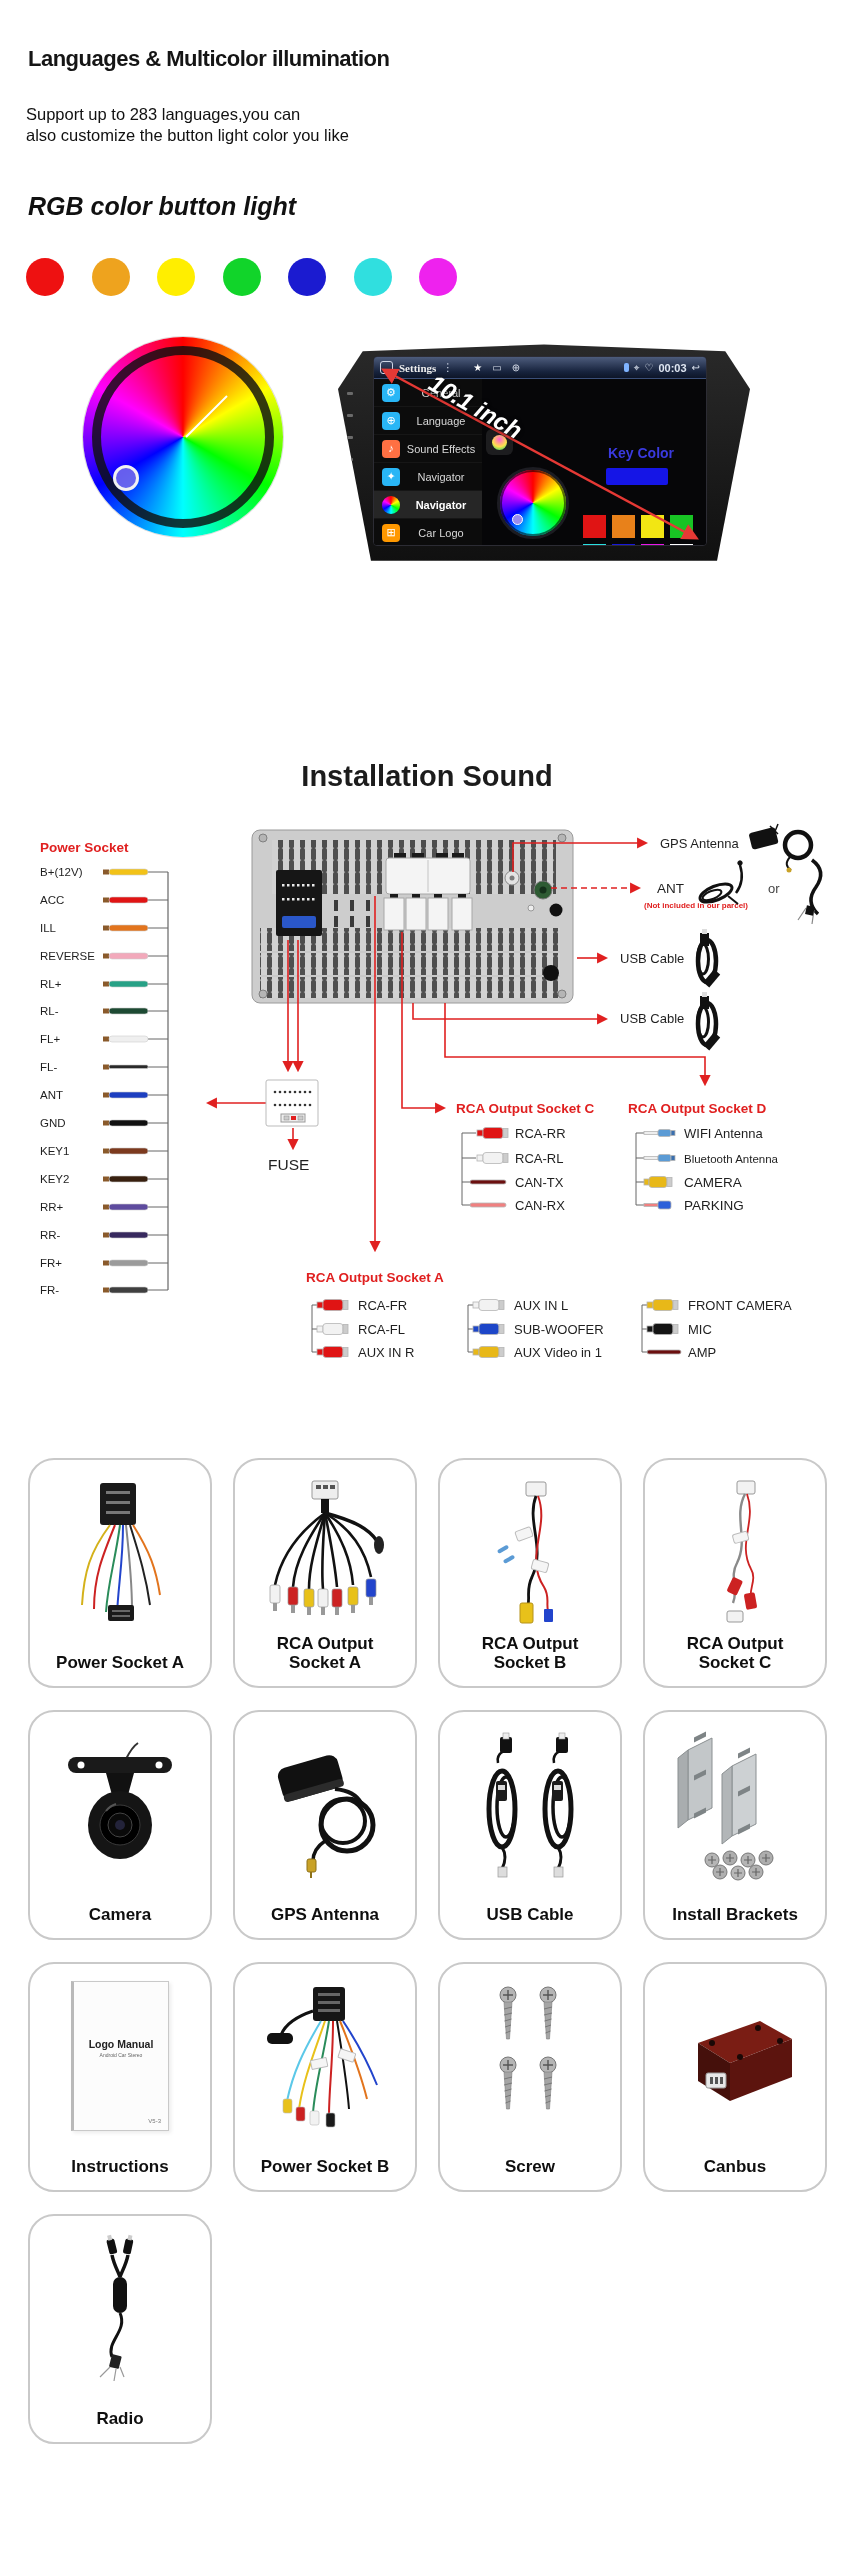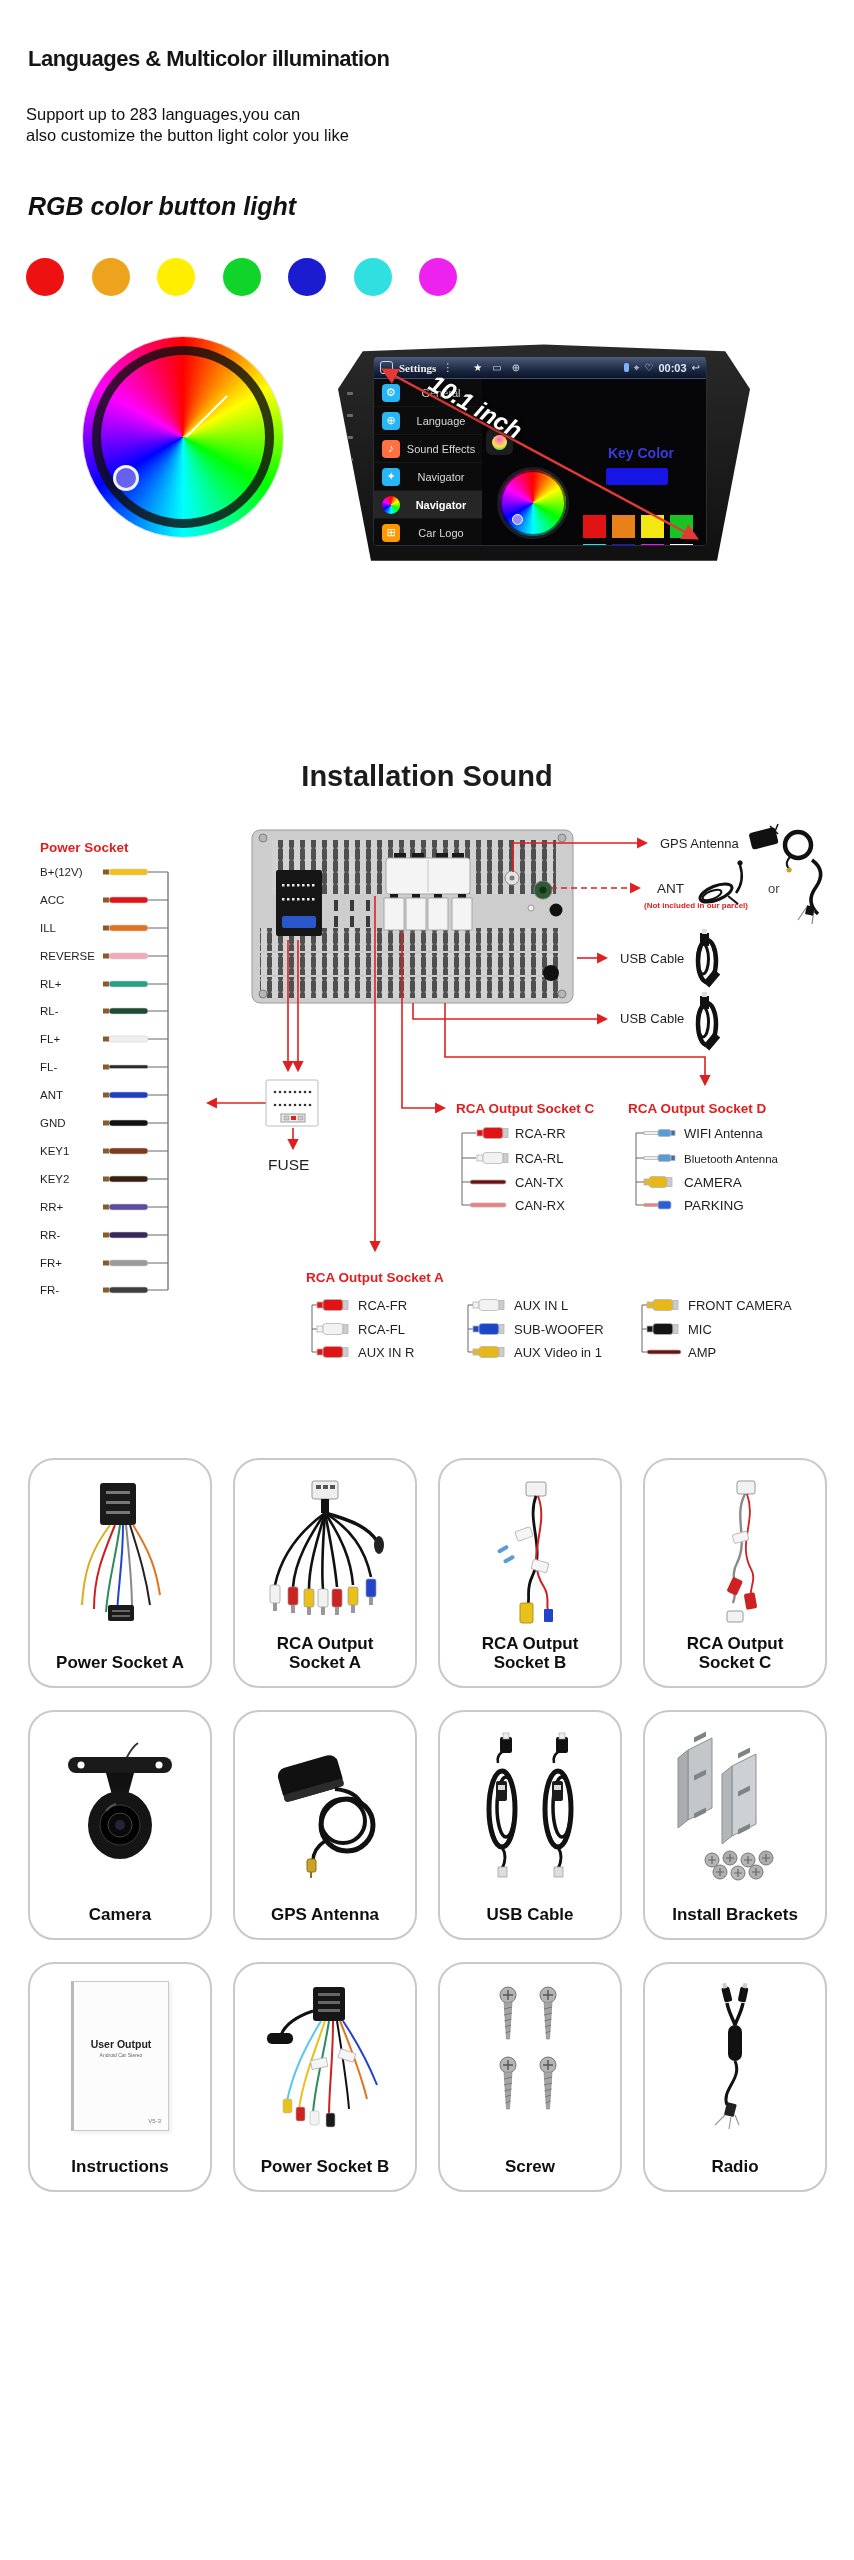--- a/index.html
+++ b/index.html
@@ -782,21 +782,21 @@
               <path d="M92,148 h8 M96,144 v8"></path>
           </g>
         </svg>
       </div>
       <div class="clabel">Install Brackets</div>
     </div>
 
     <div class="card">
       <div class="art">
         <div class="booklet">
-          <div class="bt1">User Output</div>
+          <div class="bt1">Logo Manual</div>
           <div class="bt2">Android Car Stereo</div>
           <div class="bt3">V5-3</div>
         </div>
       </div>
       <div class="clabel">Instructions</div>
     </div>
 
     <div class="card">
       <div class="art">
         <svg width="140" height="150" viewBox="0 0 140 150">
@@ -881,20 +881,40 @@
                   <line x1="-3" y1="32" x2="3" y2="30"></line>
                   <line x1="-2.5" y1="38" x2="2.5" y2="36"></line>
                 </g>
             </g>
           </g>
         </svg>
       </div>
       <div class="clabel">Screw</div>
     </div>
 
+    <div class="card">
+      <div class="art">
+        <svg width="150" height="150" viewBox="0 0 150 150">
+          <polygon points="38,62 100,40 132,58 70,82" fill="#7a1d14"></polygon>
+          <polygon points="38,62 70,82 70,120 38,100" fill="#45100b"></polygon>
+          <polygon points="70,82 132,58 132,96 70,120" fill="#5c140e"></polygon>
+          <circle cx="52" cy="62" r="3" fill="#1a0806"></circle>
+            <circle cx="98" cy="47" r="3" fill="#1a0806"></circle>
+          <circle cx="120" cy="60" r="3" fill="#1a0806"></circle>
+            <circle cx="80" cy="76" r="3" fill="#1a0806"></circle>
+          <rect x="46" y="92" width="20" height="15" rx="2" fill="#e8e8e8" stroke="#999"></rect>
+          <g fill="#555">
+              <rect x="50" y="96" width="3" height="7"></rect>
+              <rect x="55" y="96" width="3" height="7"></rect>
+              <rect x="60" y="96" width="3" height="7"></rect>
+            </g>
+        </svg>
+      </div>
+      <div class="clabel">Canbus</div>
+    </div>
 
     <div class="card">
       <div class="art">
         <svg width="140" height="150" viewBox="0 0 140 150">
           <g transform="rotate(-14 62 14)">
               <rect x="58" y="6" width="8" height="15" rx="2" fill="#111"></rect>
               <rect x="60" y="2" width="4" height="5" fill="#ccc"></rect>
             </g>
           <g transform="rotate(12 78 14)">
               <rect x="74" y="6" width="8" height="15" rx="2" fill="#111"></rect>

